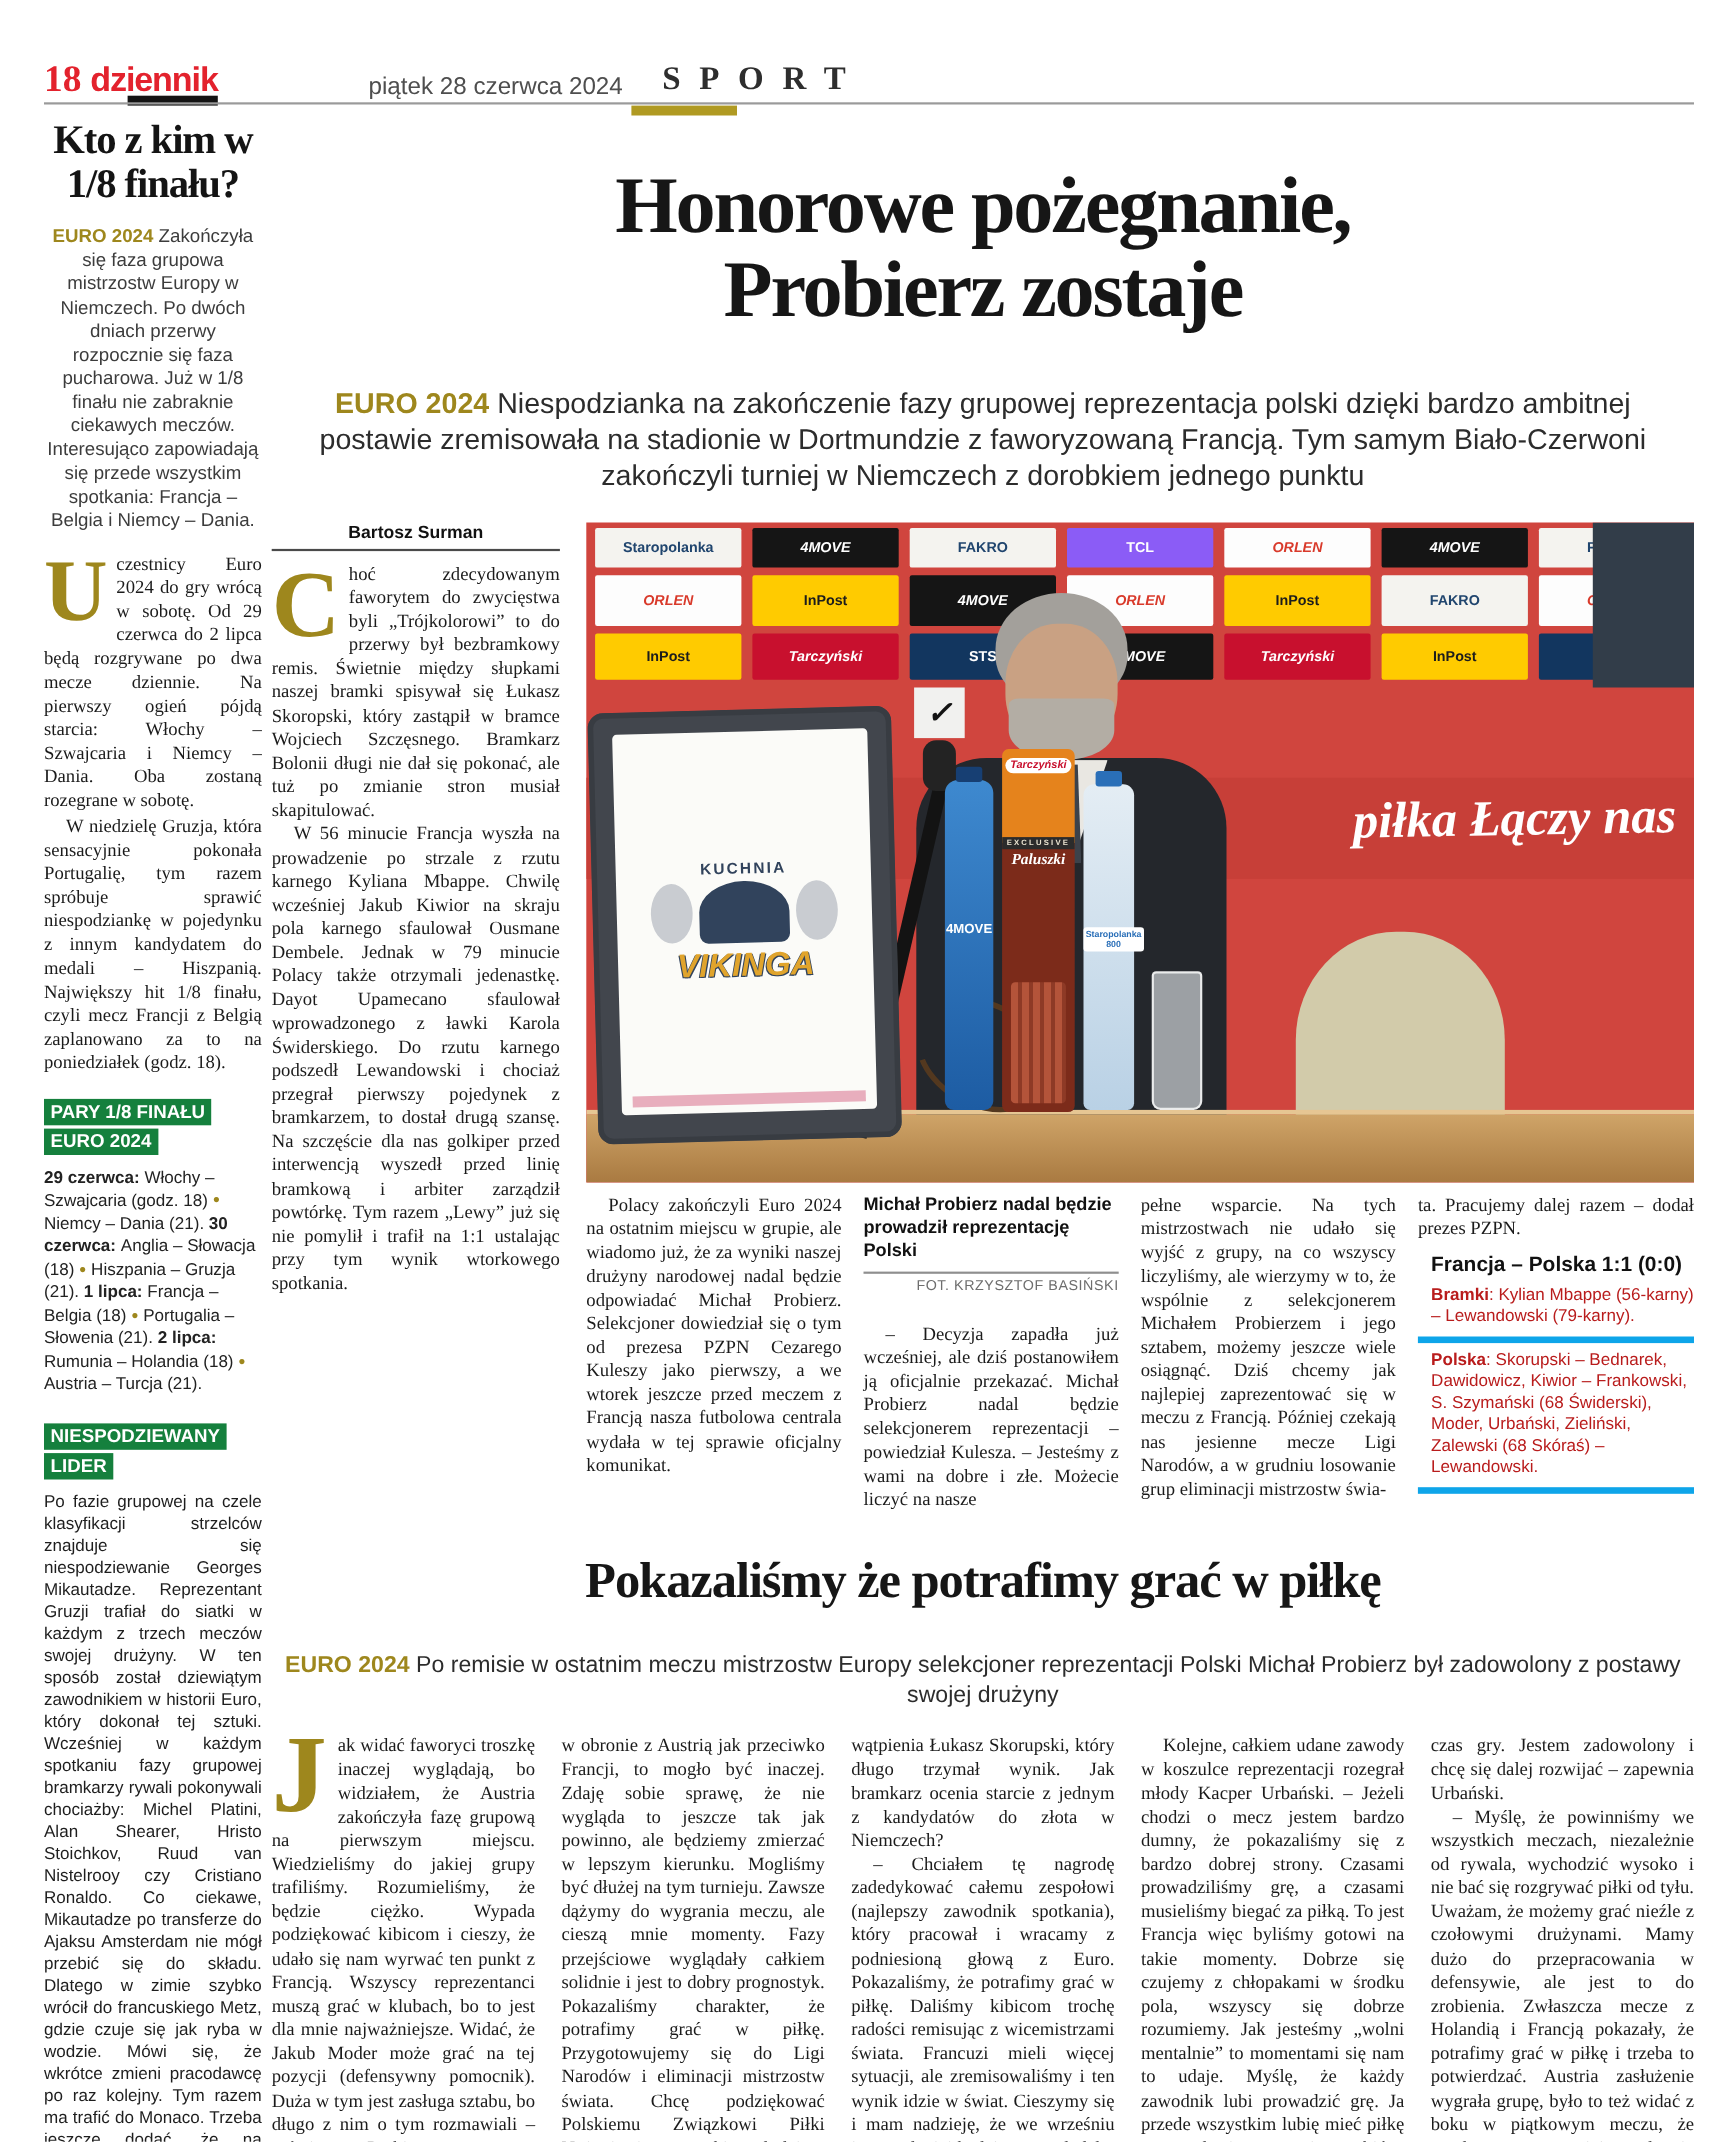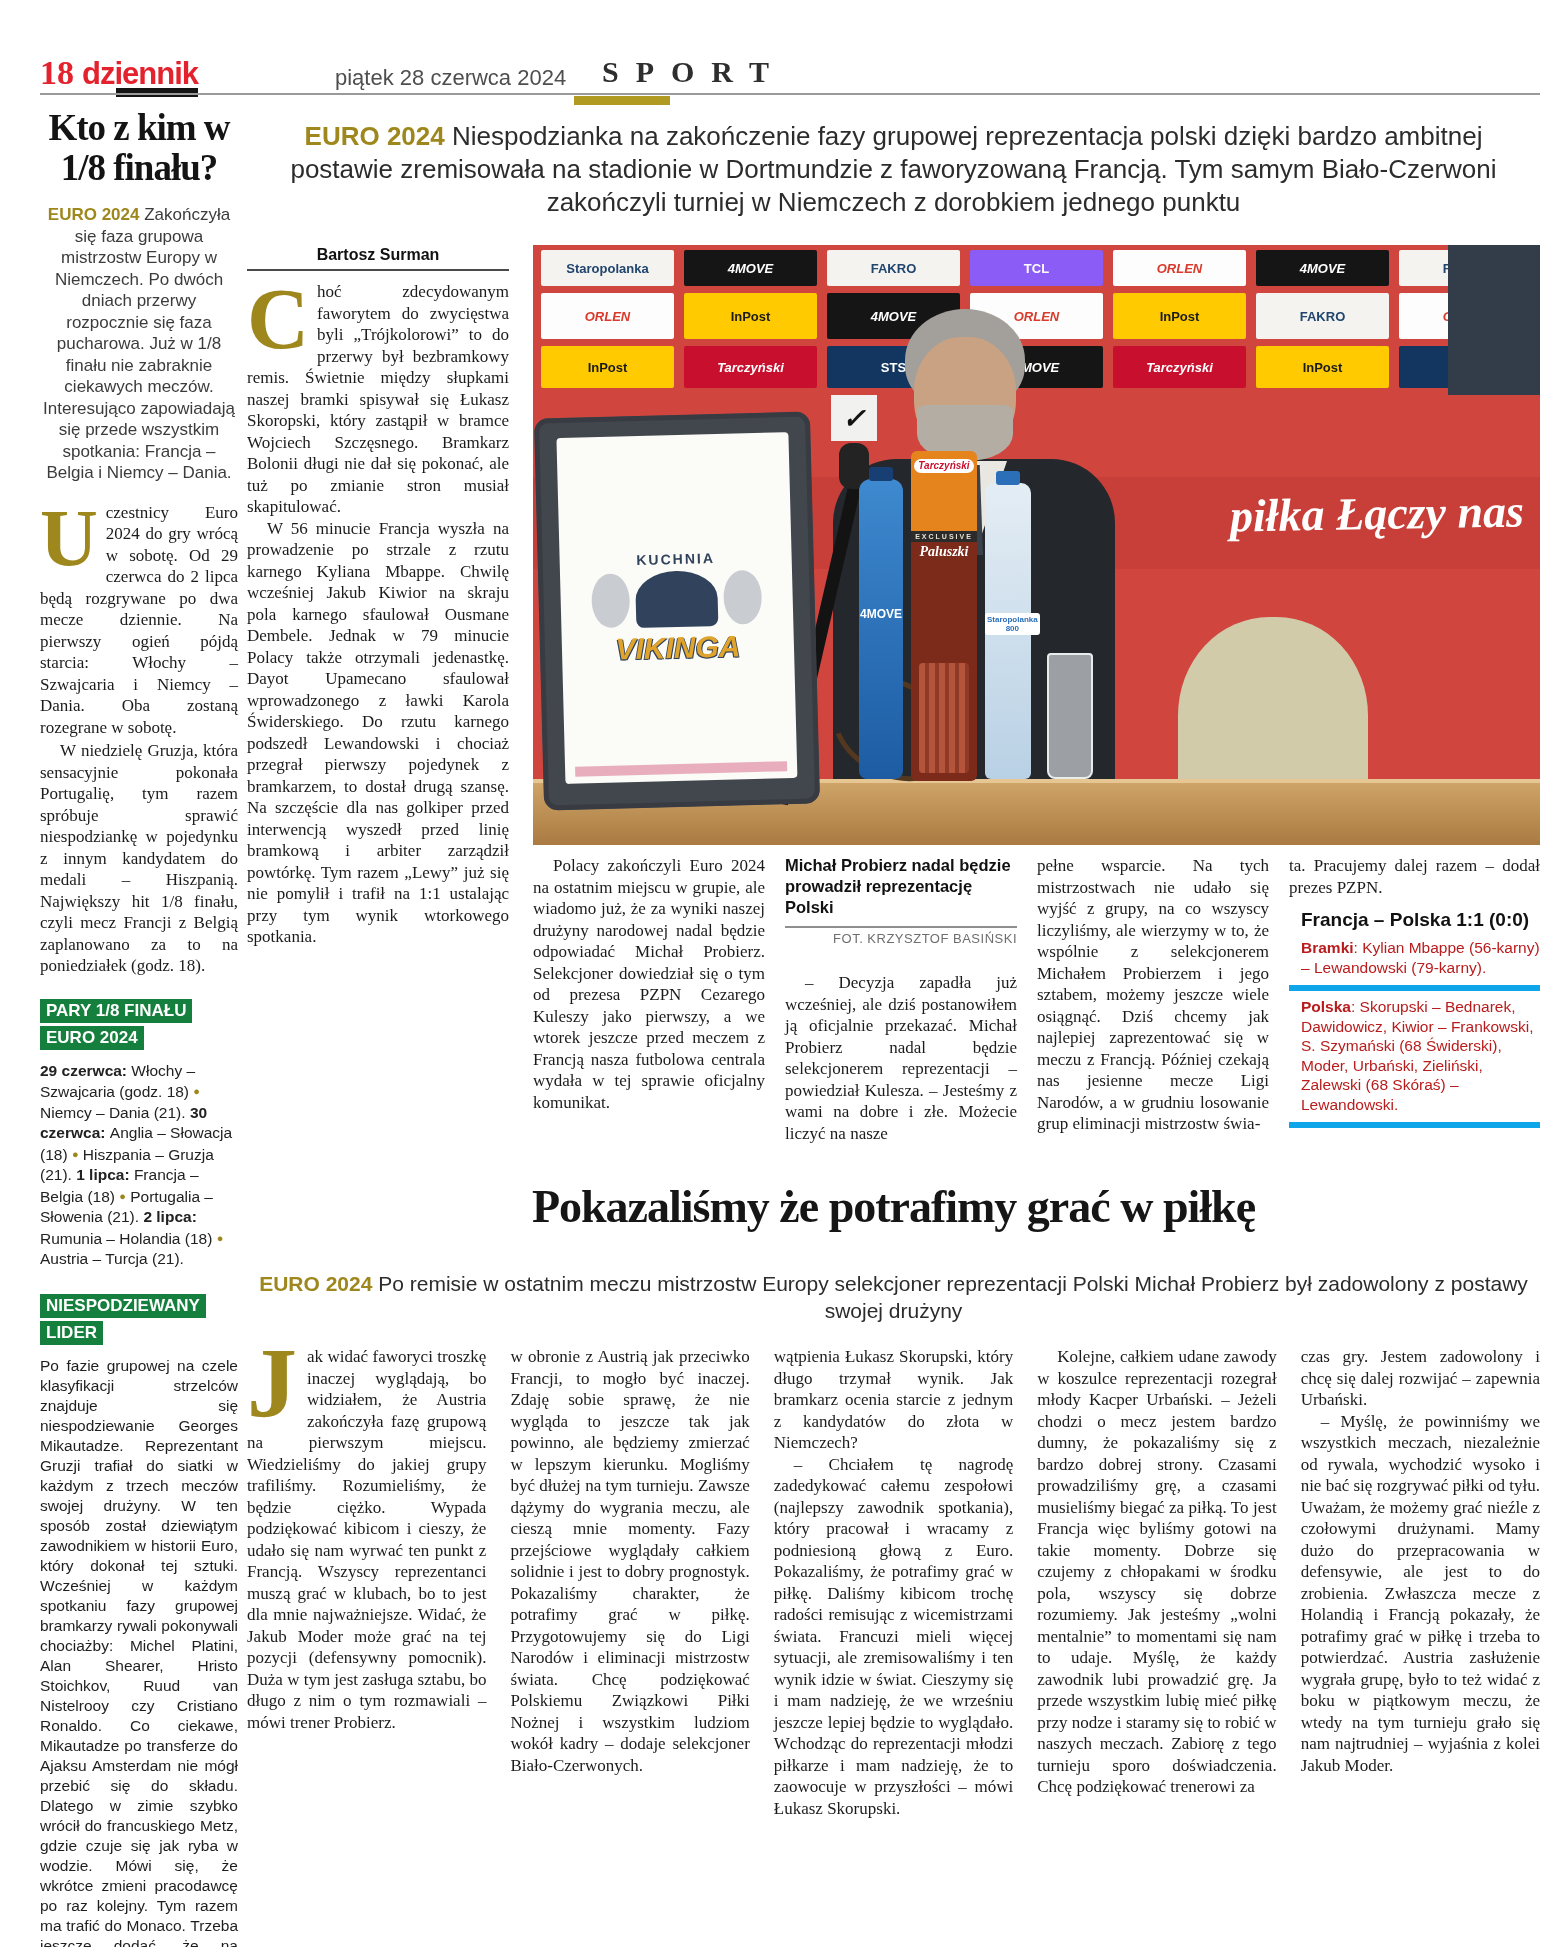--- a/index.html
+++ b/index.html
@@ -147,20 +147,24 @@
       <div class="pairs-list"><b>29 czerwca: </b>Włochy – Szwajcaria (godz. 18) <span class="gbull">●</span> Niemcy – Dania (21).<b> 30 czerwca: </b>Anglia – Słowacja (18) <span class="gbull">●</span> Hiszpania – Gruzja (21).<b> 1 lipca: </b>Francja – Belgia (18) <span class="gbull">●</span> Portugalia – Słowenia (21).<b> 2 lipca: </b>Rumunia – Holandia (18) <span class="gbull">●</span> Austria – Turcja (21).</div>
     </div>
 
     <div class="leader-box">
       <span class="goldbox-title">NIESPODZIEWANY LIDER</span>
       <div class="leader-text">Po fazie grupowej na czele klasyfikacji strzelców znajduje się niespodziewanie Georges Mikautadze. Reprezentant Gruzji trafiał do siatki w każdym z trzech meczów swojej drużyny. W ten sposób został dziewiątym zawodnikiem w historii Euro, który dokonał tej sztuki. Wcześniej w każdym spotkaniu fazy grupowej bramkarzy rywali pokonywali chociażby: Michel Platini, Alan Shearer, Hristo Stoichkov, Ruud van Nistelrooy czy Cristiano Ronaldo. Co ciekawe, Mikautadze po transferze do Ajaksu Amsterdam nie mógł przebić się do składu. Dlatego w zimie szybko wrócił do francuskiego Metz, gdzie czuje się jak ryba w wodzie. Mówi się, że wkrótce zmieni pracodawcę po raz kolejny. Tym razem ma trafić do Monaco. Trzeba jeszcze dodać, że na turnieju w Niemczech po dwie bramki na koncie mają obecnie: Niclas Fullkrug, Jamal Musiala (obaj Niemcy), Cody Gakpo (Holandia) Ivan Schranz (Słowacja) oraz Razvan Marin (Rumunia).</div>
     </div>
   </aside>
 
   <main class="main">
+    <h1 class="h1">
+      <span>Honorowe pożegnanie,</span><br>
+      <span>Probierz zostaje</span>
+    </h1>
     <div class="lead">
       <span class="tag">EURO 2024</span>
       <span>Niespodzianka na zakończenie fazy grupowej reprezentacja polski dzięki bardzo ambitnej postawie zremisowała na stadionie w Dortmundzie z faworyzowaną Francją. Tym samym Biało-Czerwoni zakończyli turniej w Niemczech z dorobkiem jednego punktu</span>
     </div>
 
     <div class="band1">
       <div class="c1">
         <div class="byline">Bartosz Surman</div>
         <p class="bp"><span class="dcap">C</span><span>hoć zdecydowanym faworytem do zwycięstwa byli „Trójkolorowi” to do przerwy był bezbramkowy remis. Świetnie między słupkami naszej bramki spisywał się Łukasz Skoropski, który zastąpił w bramce Wojciech Szczęsnego. Bramkarz Bolonii długi nie dał się pokonać, ale tuż po zmianie stron musiał skapitulować.</span></p>
         <p class="bp ind">W 56 minucie Francja wyszła na prowadzenie po strzale z rzutu karnego Kyliana Mbappe. Chwilę wcześniej Jakub Kiwior na skraju pola karnego sfaulował Ousmane Dembele. Jednak w 79 minucie Polacy także otrzymali jedenastkę. Dayot Upamecano sfaulował wprowadzonego z ławki Karola Świderskiego. Do rzutu karnego podszedł Lewandowski i chociaż przegrał pierwszy pojedynek z bramkarzem, to dostał drugą szansę. Na szczęście dla nas golkiper przed interwencją wyszedł przed linię bramkową i arbiter zarządził powtórkę. Tym razem „Lewy” już się nie pomylił i trafił na 1:1 ustalając przy tym wynik wtorkowego spotkania.</p>

